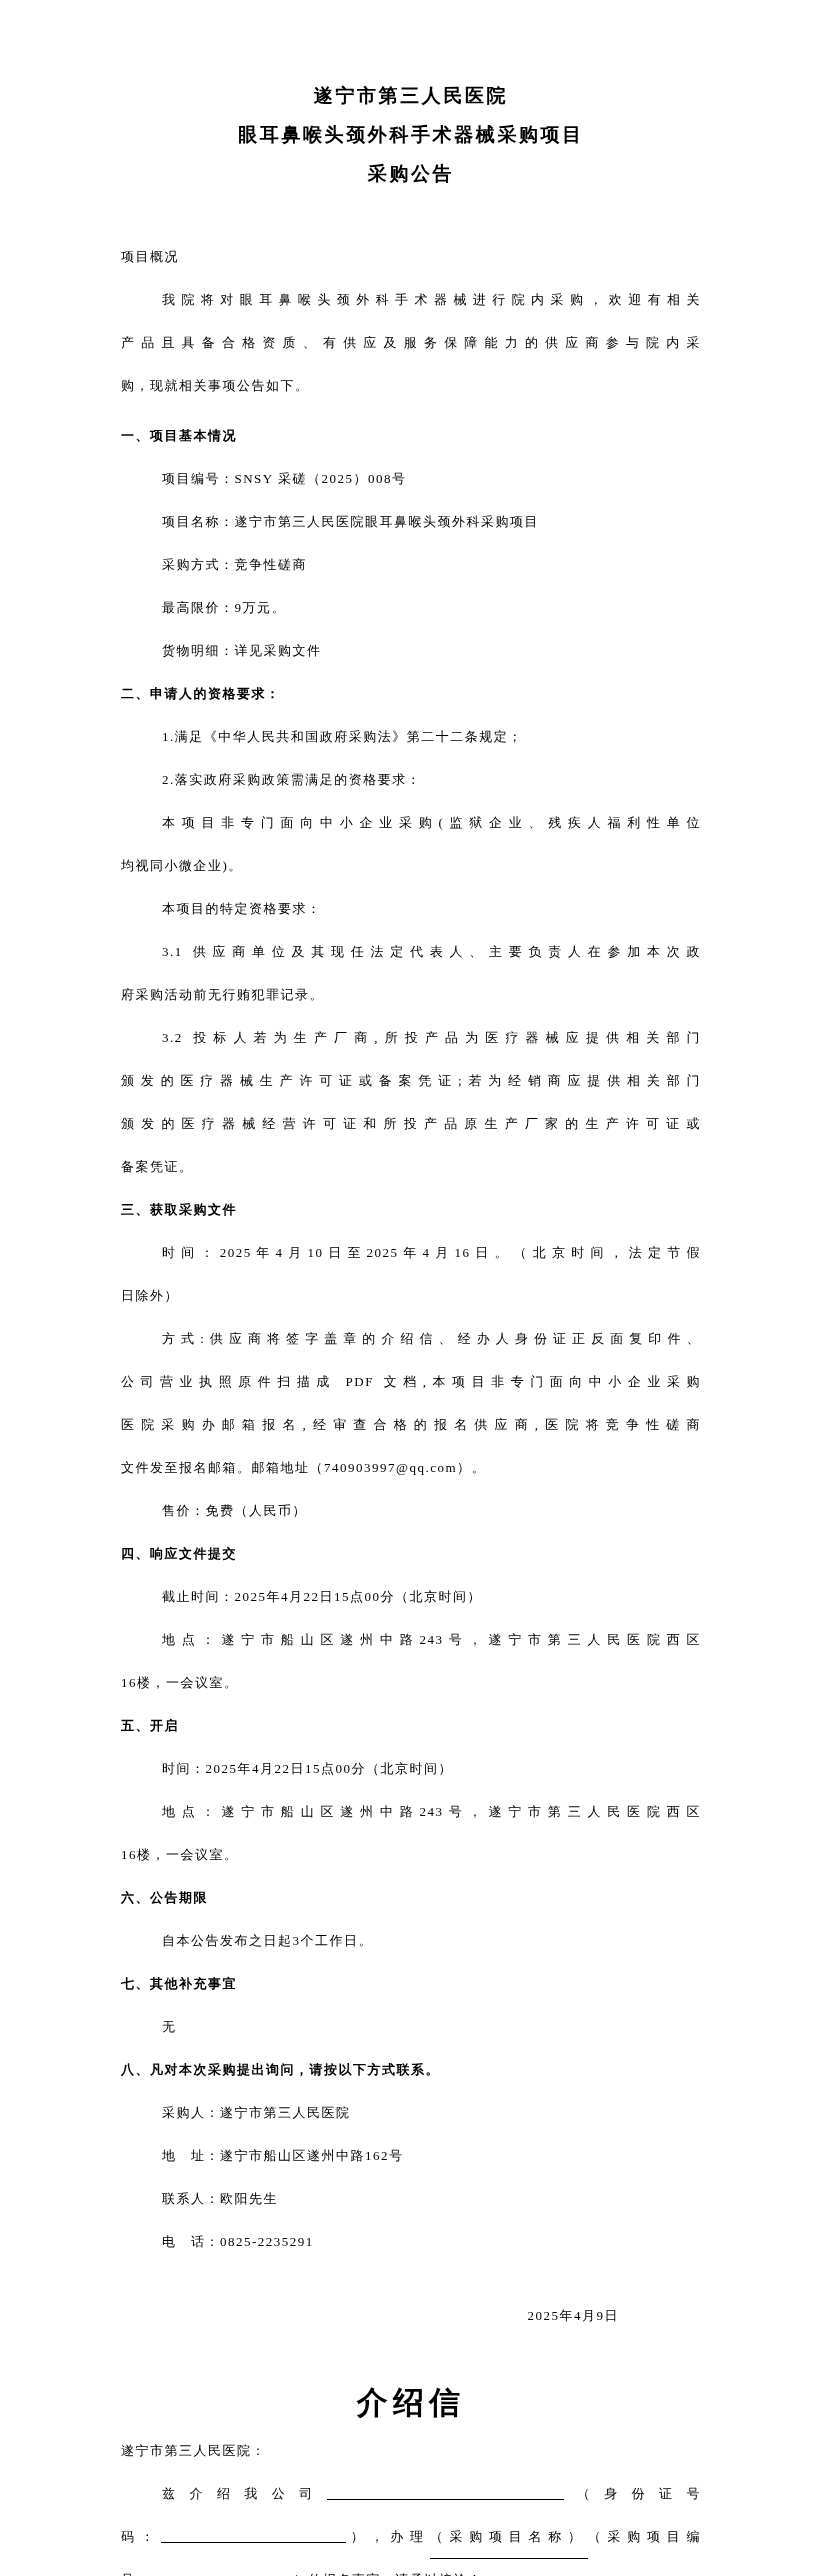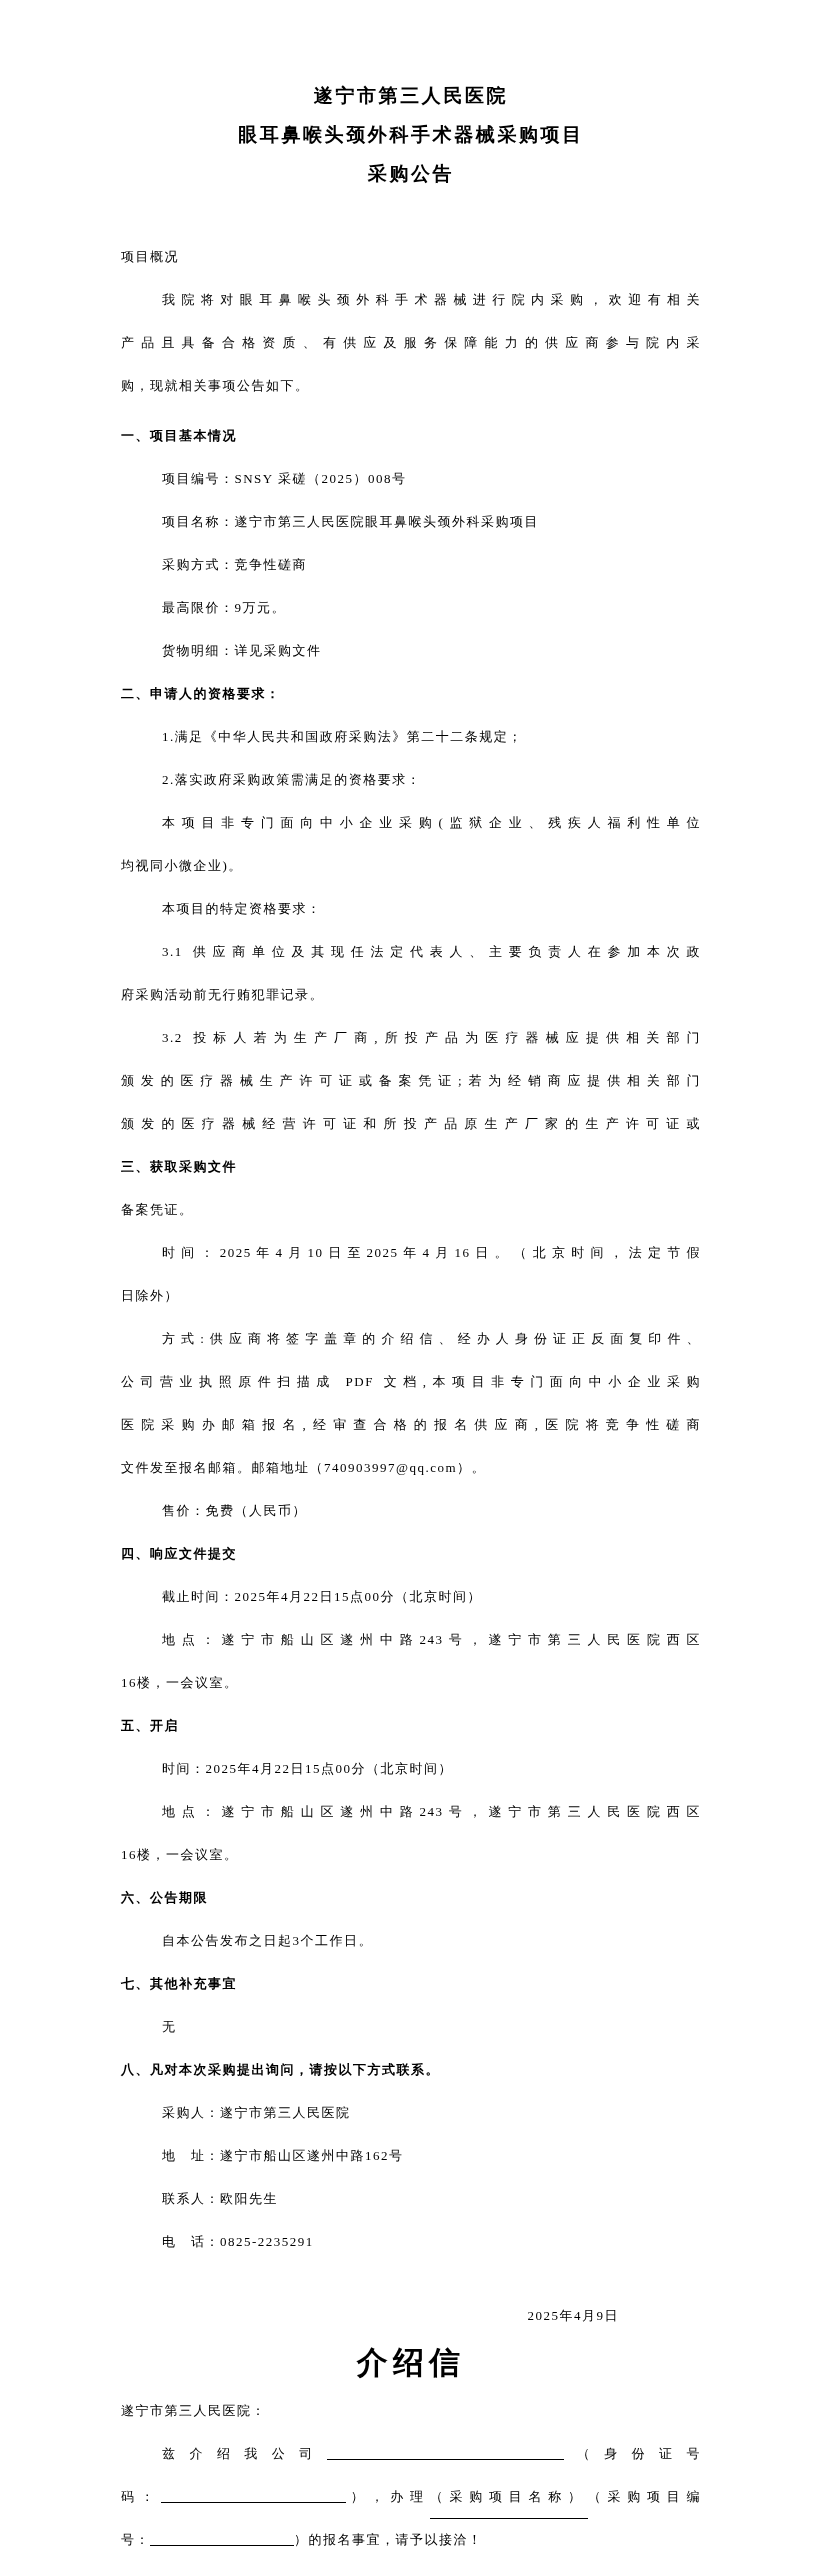--- a/index.html
+++ b/index.html
@@ -11,21 +11,21 @@
     box-sizing:border-box;
     padding:76px 117px 0 121px;
     overflow:hidden;
   }
   .tl{height:39px;line-height:39px;text-align:center;font-size:19px;font-weight:bold;letter-spacing:2.6px;}
   .line{height:43px;line-height:43px;font-size:13px;letter-spacing:1.5px;white-space:nowrap;}
   .fill{white-space:normal;text-align:justify;text-align-last:justify;}
   .ind{text-indent:41px;}
   .b{font-weight:bold;}
   .date-line{text-align:right;padding-right:82px;white-space:nowrap;}
-  .letter-title{height:52px;line-height:52px;text-align:center;font-size:31px;font-weight:bold;letter-spacing:5.2px;}
+  .letter-title{height:52px;line-height:52px;text-align:center;font-size:31px;font-weight:bold;letter-spacing:5.2px;margin-top:40px;}
   .blank{display:inline-block;border-bottom:1px solid #000000;height:15.5px;vertical-align:-2.1px;}
   .ublank{border-bottom:1px solid #000000;padding-bottom:14px;}
   .sp{width:100%;}
 </style>
 </head>
 <body>
 
 <div class="page">
 
   <div class="tl">遂宁市第三人民医院</div>
@@ -52,23 +52,23 @@
   <div class="line ind">1.满足《中华人民共和国政府采购法》第二十二条规定；</div>
   <div class="line ind">2.落实政府采购政策需满足的资格要求：</div>
   <div class="line ind fill">本项目非专门面向中小企业采购(监狱企业、残疾人福利性单位</div>
   <div class="line">均视同小微企业)。</div>
   <div class="line ind">本项目的特定资格要求：</div>
   <div class="line ind fill">3.1 供应商单位及其现任法定代表人、主要负责人在参加本次政</div>
   <div class="line">府采购活动前无行贿犯罪记录。</div>
   <div class="line ind fill">3.2 投标人若为生产厂商,所投产品为医疗器械应提供相关部门</div>
   <div class="line fill">颁发的医疗器械生产许可证或备案凭证;若为经销商应提供相关部门</div>
   <div class="line fill">颁发的医疗器械经营许可证和所投产品原生产厂家的生产许可证或</div>
+  <div class="line">备案凭证。</div>
+
   <div class="line b">三、获取采购文件</div>
-
-  <div class="line">备案凭证。</div>
   <div class="line ind fill">时间：2025年4月10日至2025年4月16日。（北京时间，法定节假</div>
   <div class="line">日除外）</div>
   <div class="line ind fill">方式:供应商将签字盖章的介绍信、经办人身份证正反面复印件、</div>
   <div class="line fill">公司营业执照原件扫描成 PDF 文档,本项目非专门面向中小企业采购</div>
   <div class="line fill">医院采购办邮箱报名,经审查合格的报名供应商,医院将竞争性磋商</div>
   <div class="line">文件发至报名邮箱。邮箱地址（740903997@qq.com）。</div>
   <div class="line ind">售价：免费（人民币）</div>
 
   <div class="line b">四、响应文件提交</div>
   <div class="line ind">截止时间：2025年4月22日15点00分（北京时间）</div>

